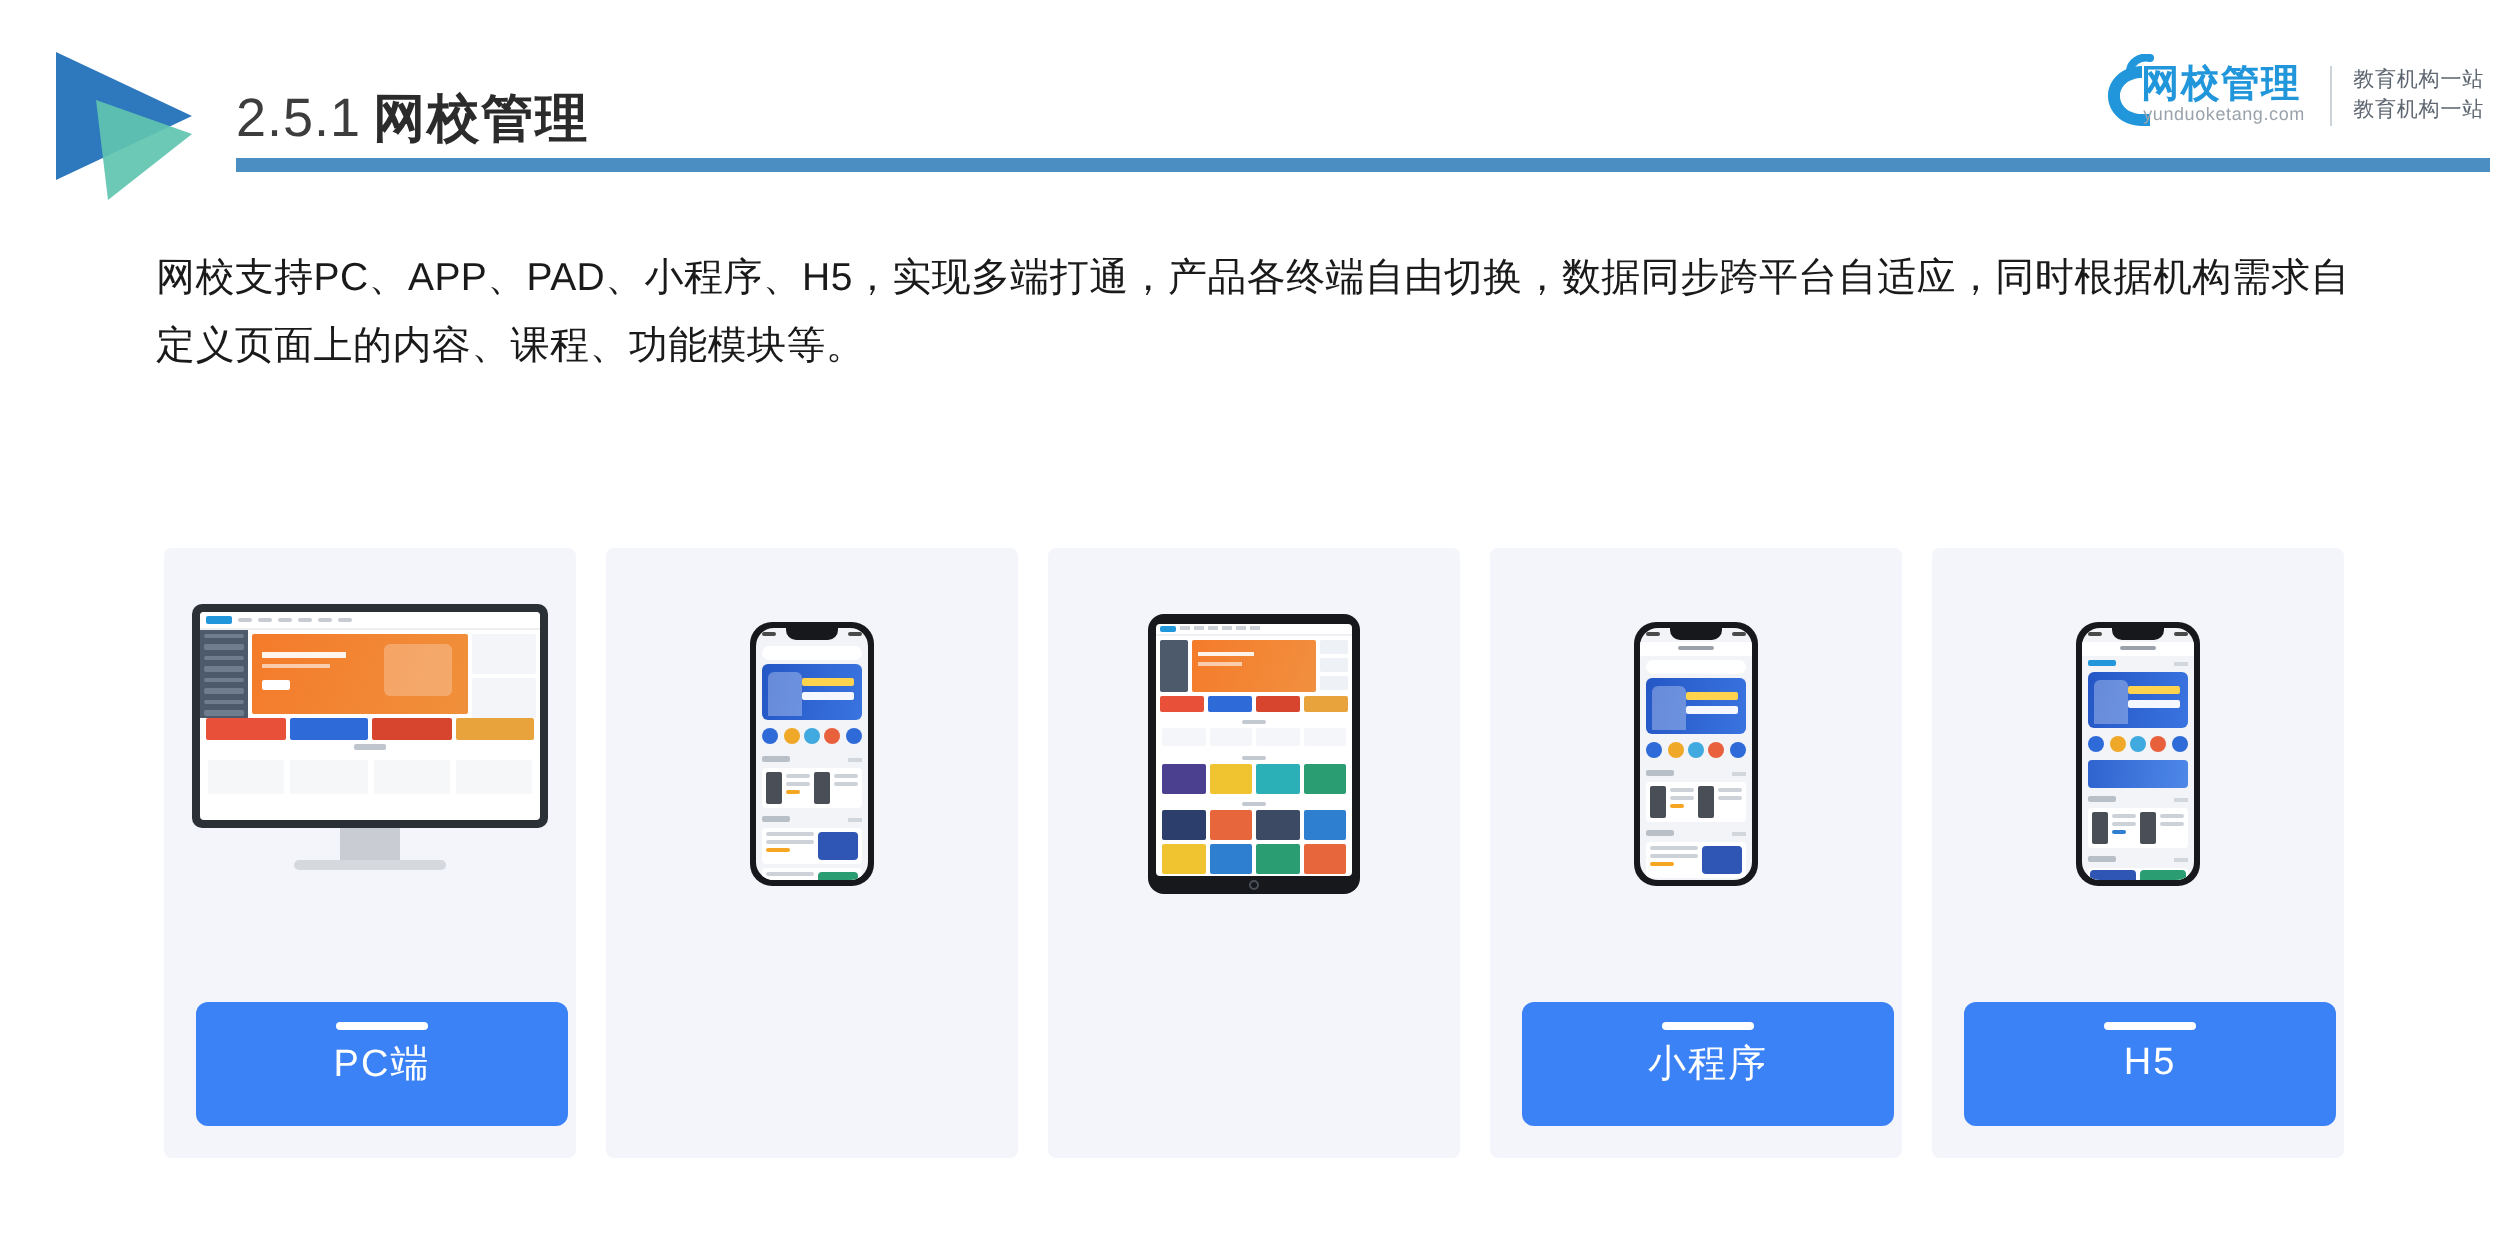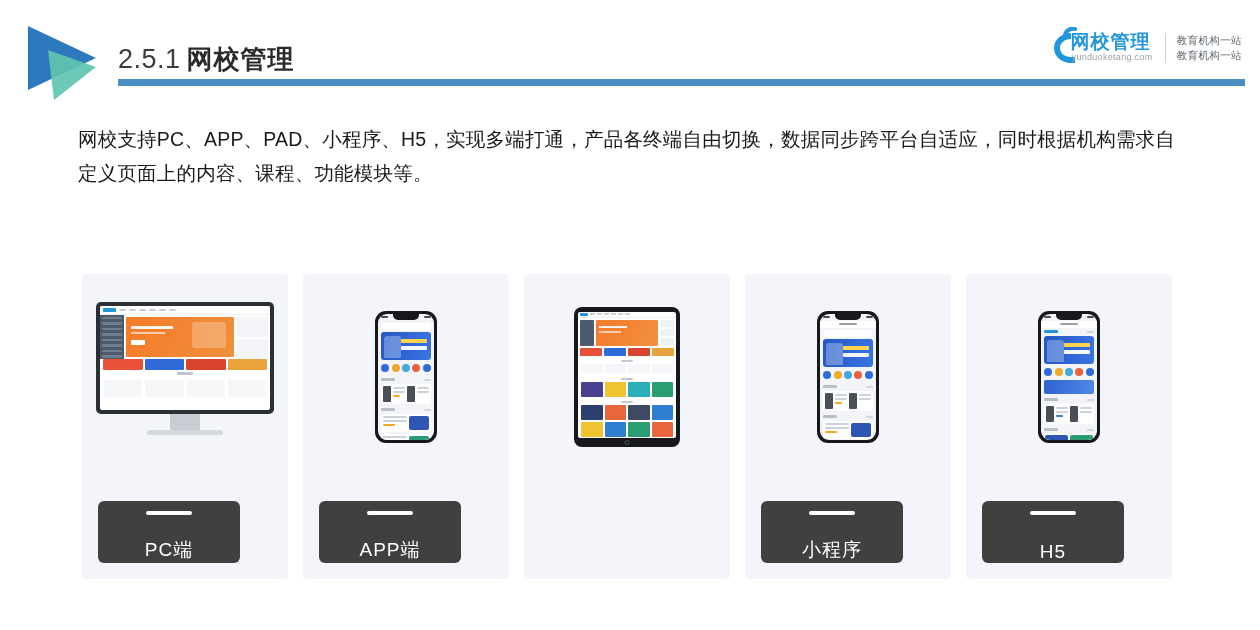--- a/index.html
+++ b/index.html
@@ -49,23 +49,23 @@
   }
 
   
   .cards { position: absolute; left: 82px; top: 274px; width: 1110px; height: 305px; display: flex; gap: 15px; }
   .card {
     width: 206px; height: 305px; background: #f4f5fa; border-radius: 4px;
     position: relative; display: flex; flex-direction: column; align-items: center;
   }
   .stage { width: 100%; height: 205px; display: flex; align-items: center; justify-content: center; }
   .label {
-    position: absolute; left: 16px; bottom: 16px; width: 142px; height: 62px;
-    background: #404040; border-radius: 6px; color: #ffffff;
-    display: flex; align-items: flex-end; justify-content: center;
+    position: absolute; left: 16px; bottom: 16px; width: 186px; height: 62px;
+    background: #3b82f6; border-radius: 6px; color: #ffffff;
+    display: flex; align-items: center; justify-content: center;
     font-size: 19px; letter-spacing: 1px;
   }
   .label .dash {
     position: absolute; top: 10px; left: 50%; transform: translateX(-50%);
     width: 46px; height: 4px; background: #ffffff; border-radius: 2px;
   }
 
   
   .desk { position: relative; width: 178px; height: 150px; }
   .desk-screen {
@@ -314,24 +314,20 @@
               </div>
             <div class="ph-listrow">
                 <span class="txt">
                   <i></i>
                 </span>
                 <span class="ph-tag" style="background:#2a9d72"></span>
               </div>
           </div>
         </div>
       </div>
-      <div class="label">
-        <span class="dash"></span>
-        <span>APP端</span>
-      </div>
     </div>
 
     <div class="card">
       <div class="stage">
         <div class="tablet">
           <div class="tb-screen">
             <div class="tb-nav">
                 <div class="lg"></div>
                 <i></i>
                 <i></i>

